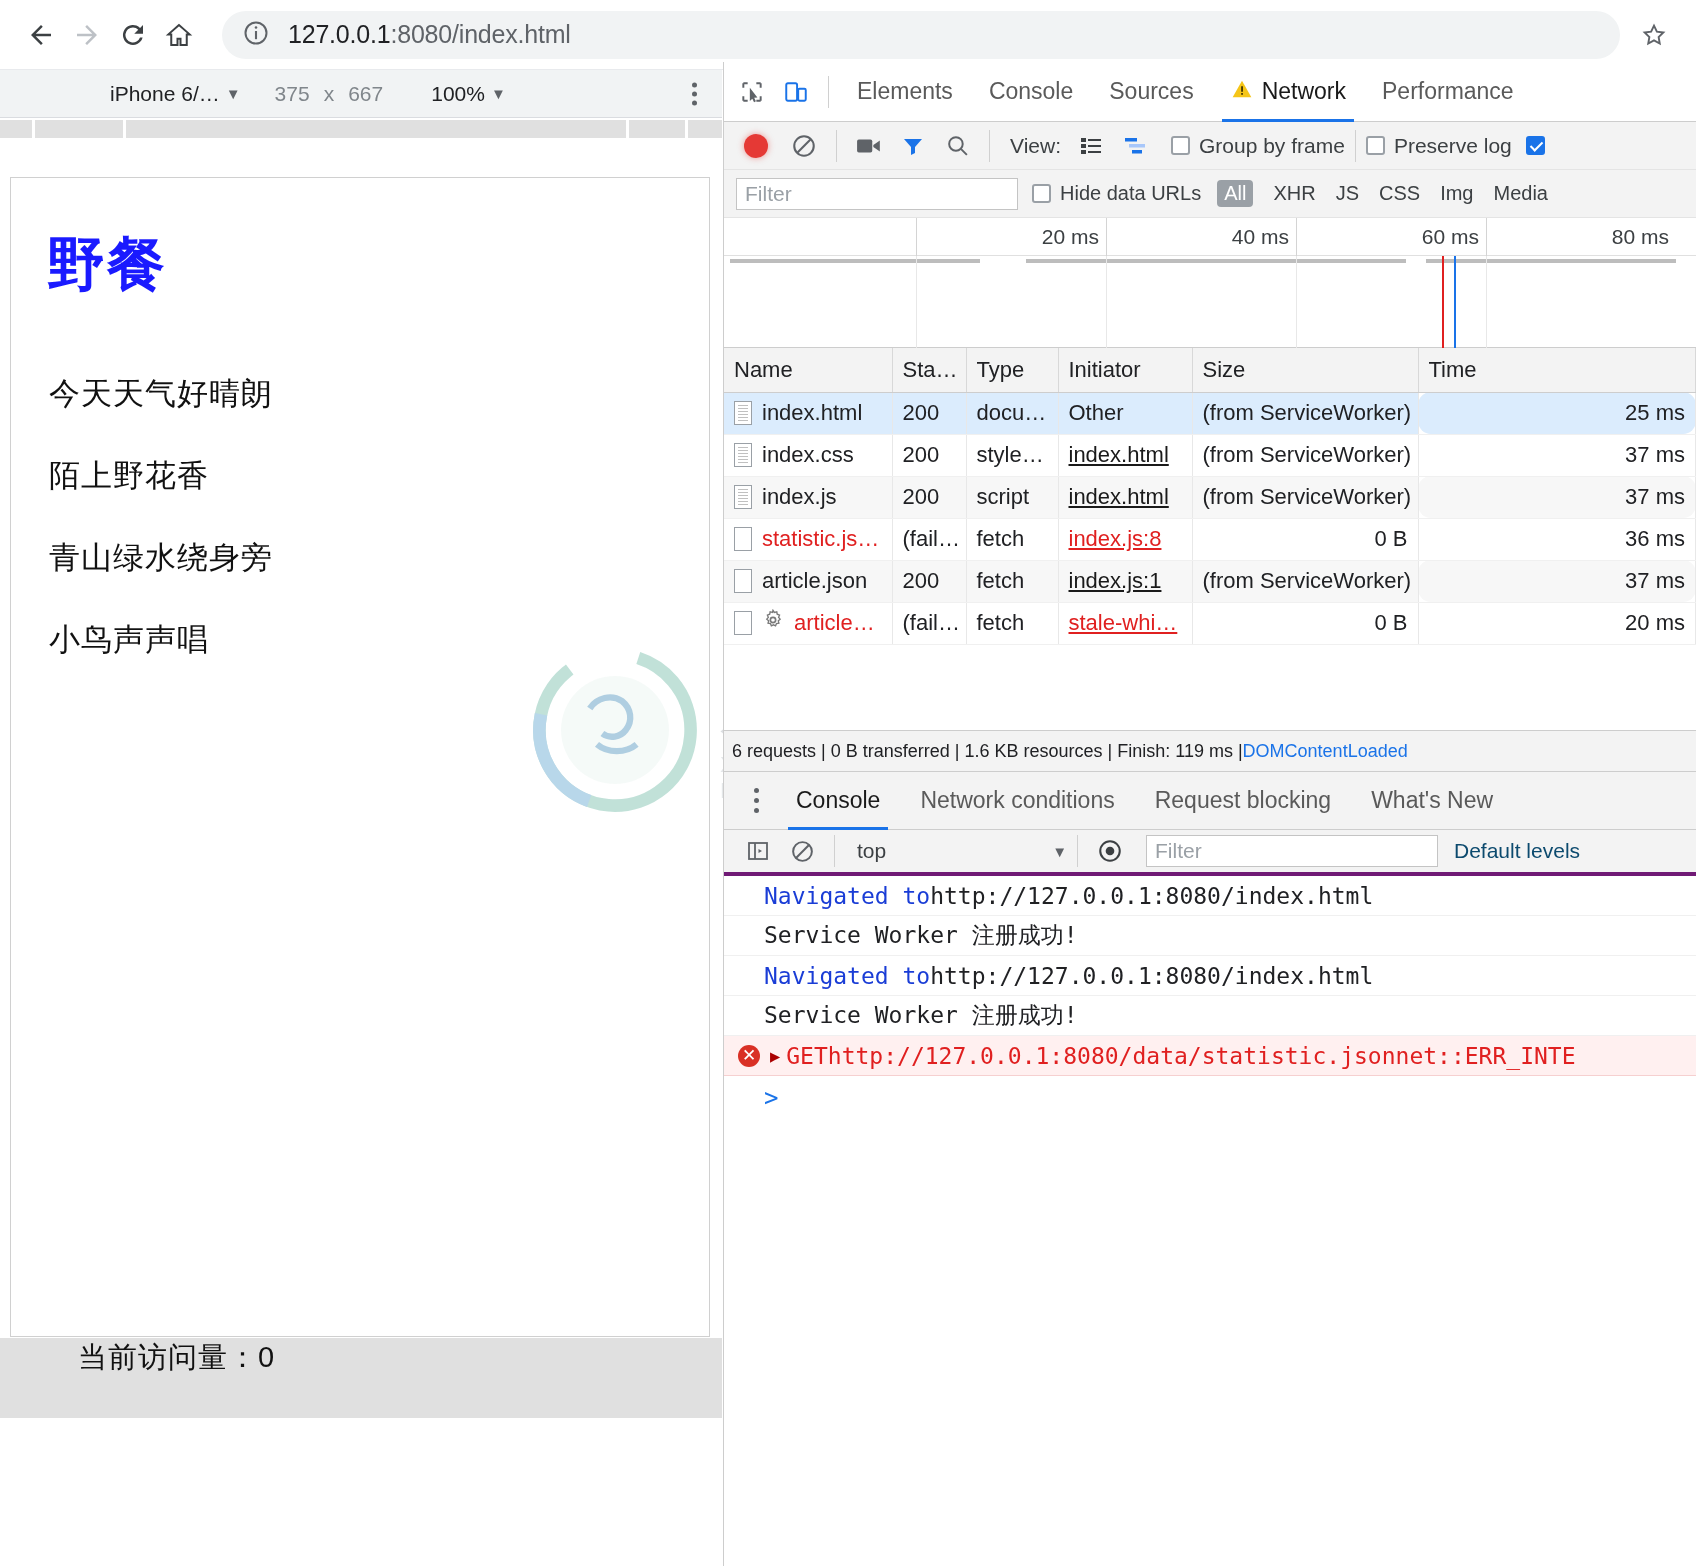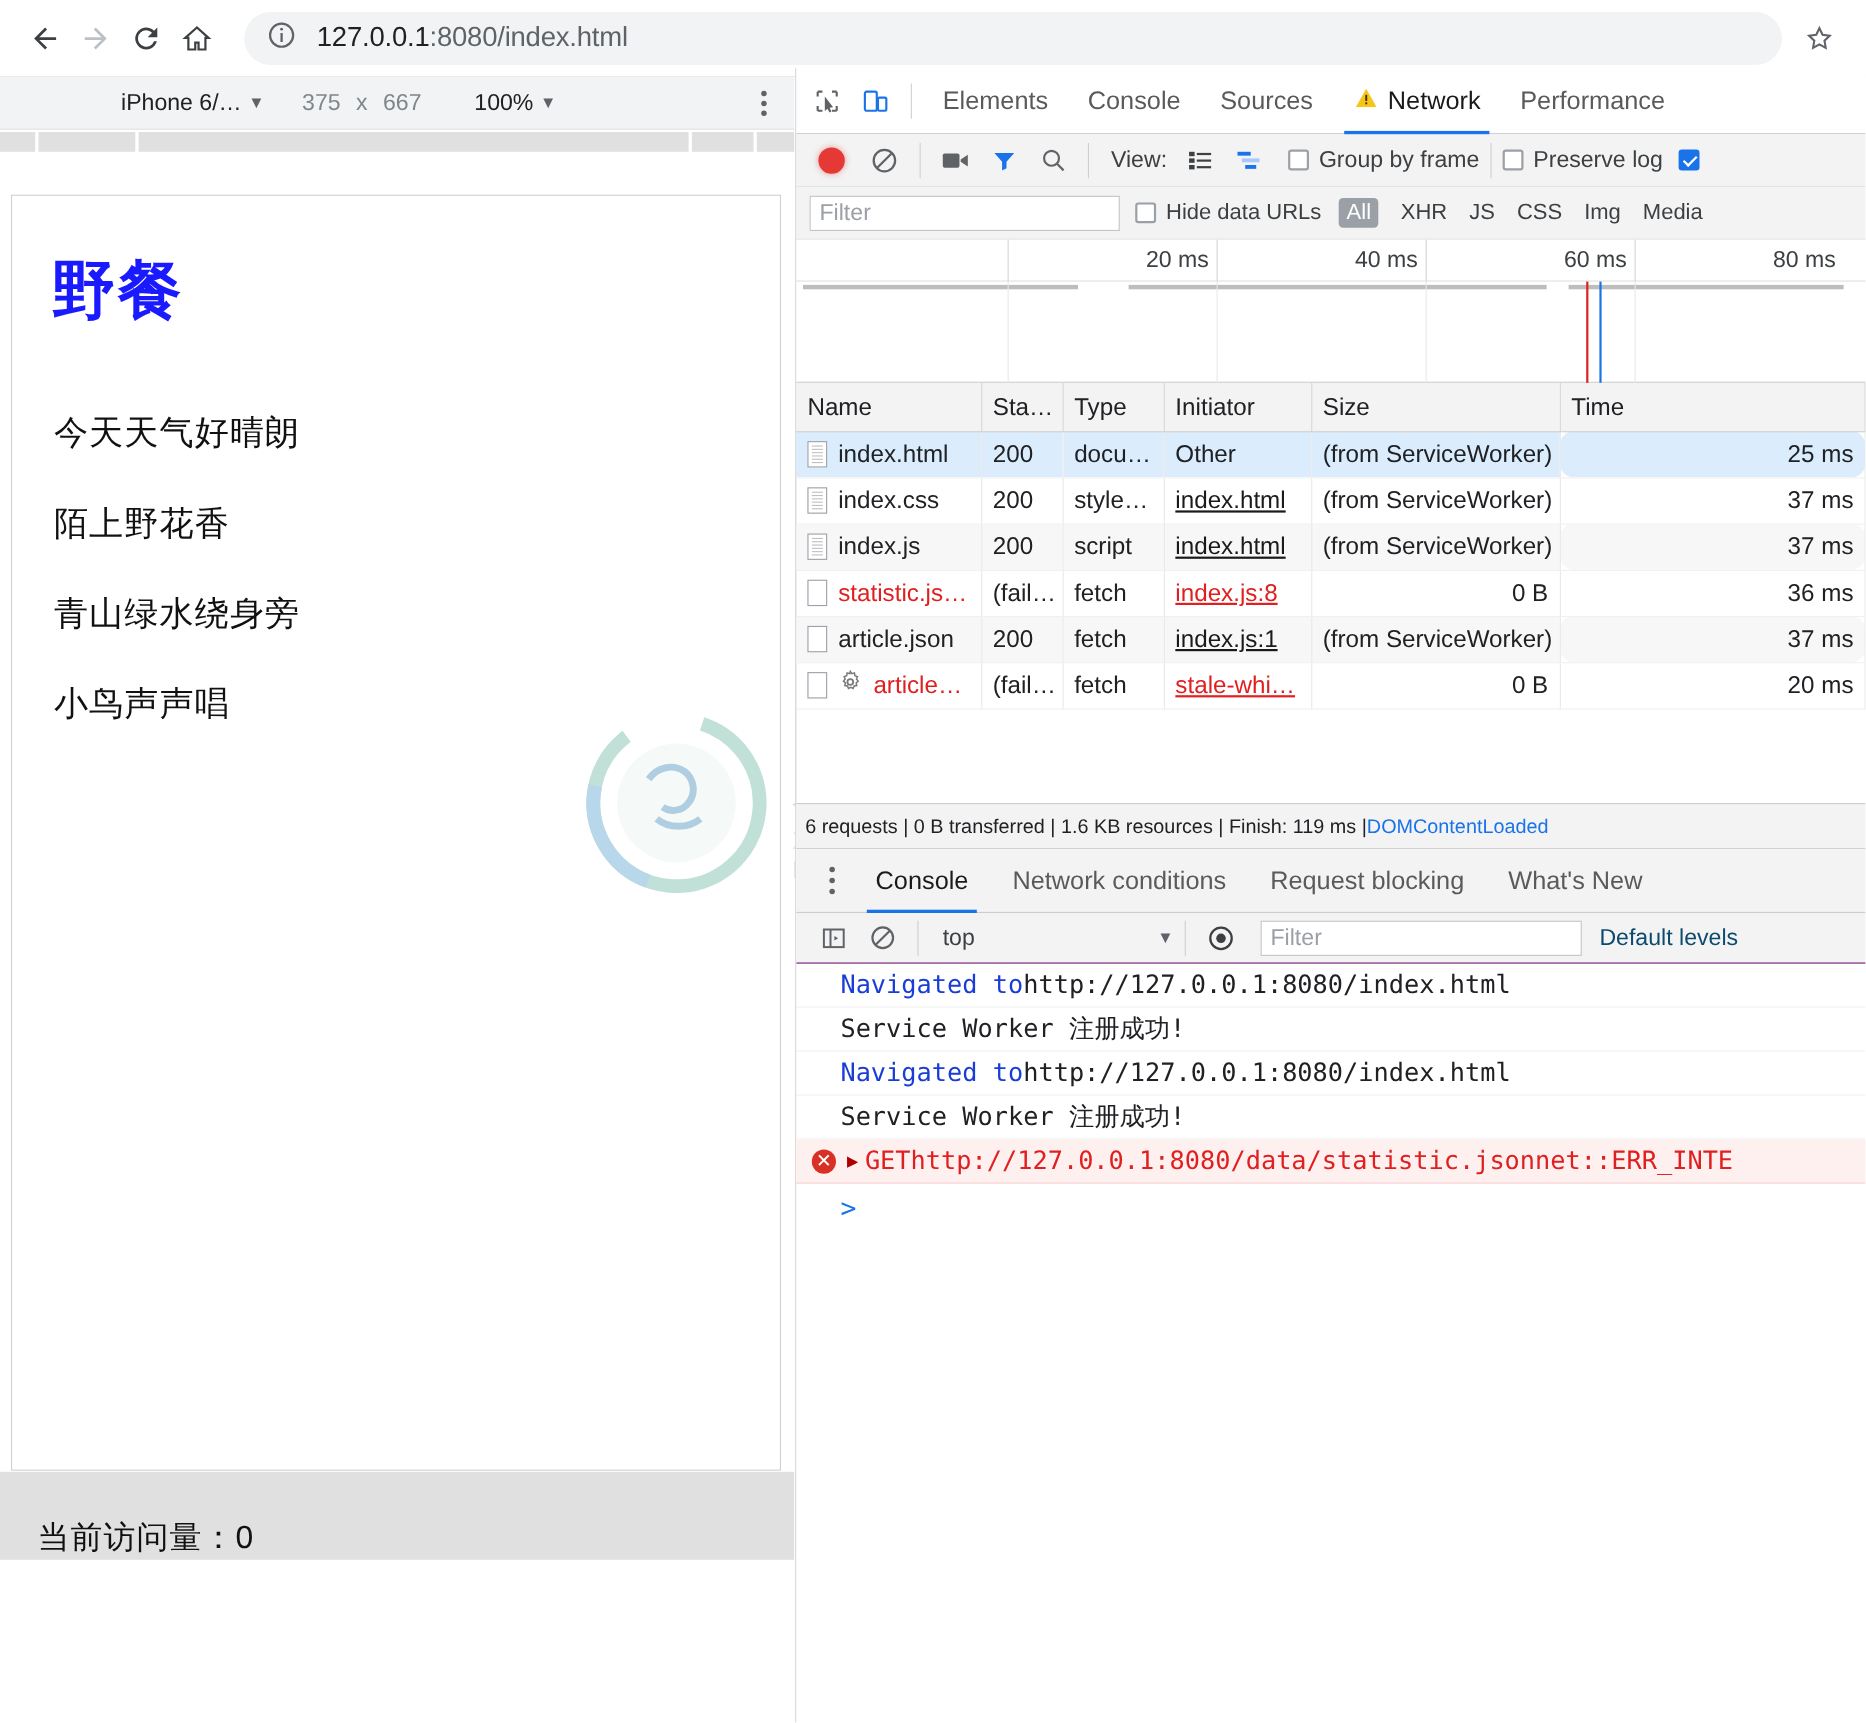--- a/index.html
+++ b/index.html
@@ -61,21 +61,21 @@
   }
   .page-title {
     position: absolute; left: 36px; top: 48px;
     font-size: 58px; font-weight: bold; color: #1a1aff;
     letter-spacing: 2px;
   }
   .poem { position: absolute; left: 38px; top: 195px; }
   .poem-line { font-size: 31px; color: #111; margin-bottom: 40px; letter-spacing: 1px; }
   .counter-bar {
     position: absolute; left: 0; top: 1338px; width: 722px; height: 80px;
-    background: #e0e0e0; display: flex; align-items: flex-end;
+    background: #e0e0e0; display: flex; align-items: flex-start; padding-left: 44px;
   }
   .counter-text { font-size: 29px; color: #111; margin-left: 34px; letter-spacing: 1px;}
 
   
   .watermark { position: absolute; left: 520px; top: 640px; width: 500px; height: 180px; pointer-events: none; opacity: .55;}
   .wm-text { position:absolute; left: 200px; top: 50px; font-size: 50px; color: #bfc4c9; letter-spacing: 4px; font-weight: 500;}
   .wm-sub { position:absolute; left: 200px; top: 112px; font-size: 22px; color: #cfd4d8; letter-spacing: 6px;}
 
   
   .devtools {
@@ -173,21 +173,21 @@
   .drawer-tabs {
     height: 58px; display: flex; align-items: center; border-bottom: 1px solid #cdcdcd; background: #f3f3f3;
   }
   .drawer-kebab { width: 40px; display:flex; flex-direction:column; gap:5px; align-items:center; margin-left: 12px;}
   .drawer-kebab i{width:5px;height:5px;border-radius:50%;background:#5f6368;display:block;}
   .dw-tab { font-size: 23px; color: #5a5a5a; padding: 0 20px; height: 58px; display:flex; align-items:center; white-space: nowrap;}
   .dw-tab.active { color: #1a1a1a; position: relative; }
   .dw-tab.active::after { content:''; position:absolute; left: 12px; right: 12px; bottom: 0; height: 3px; background:#1a73e8;}
 
   .console-toolbar {
-    height: 46px; display:flex; align-items:center; background:#f3f3f3; border-bottom:1px solid #701a75; padding-left: 12px;
+    height: 46px; display:flex; align-items:center; background:#f3f3f3; border-bottom:4px solid #701a75; padding-left: 12px;
   }
   .ctx-sel { font-size: 21px; color: #3c4043; margin-left: 12px; width: 210px; display: flex; align-items: center; justify-content: space-between;}
   .console-filter {
     width: 292px; height: 32px; background:#fff; border:1px solid #c4c4c4; font-size: 21px; color:#9aa0a6;
     padding: 0 8px; line-height: 30px; margin-left: 14px;
   }
   .levels { font-size: 21px; color: #0c4a6e; margin-left: 16px; white-space: nowrap;}
 
   .console-msgs { font-family: "DejaVu Sans Mono", monospace; }
   .cmsg {

